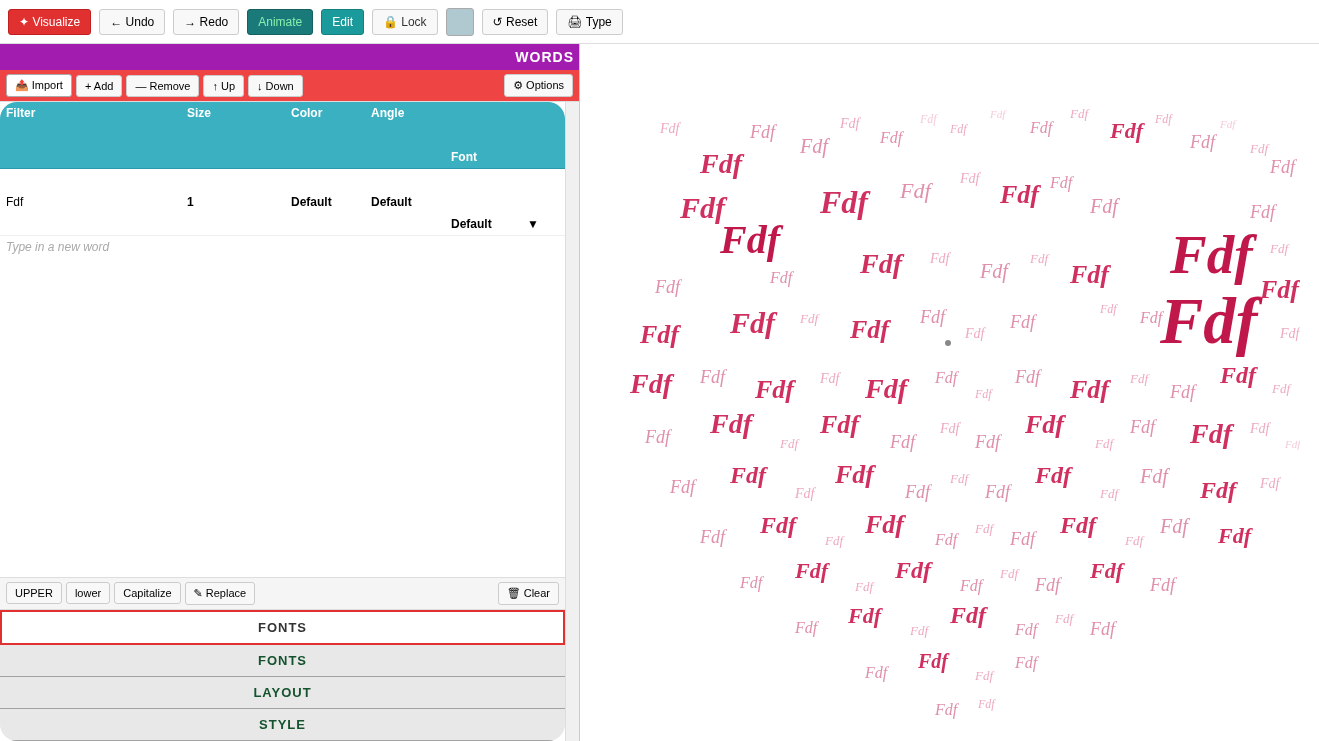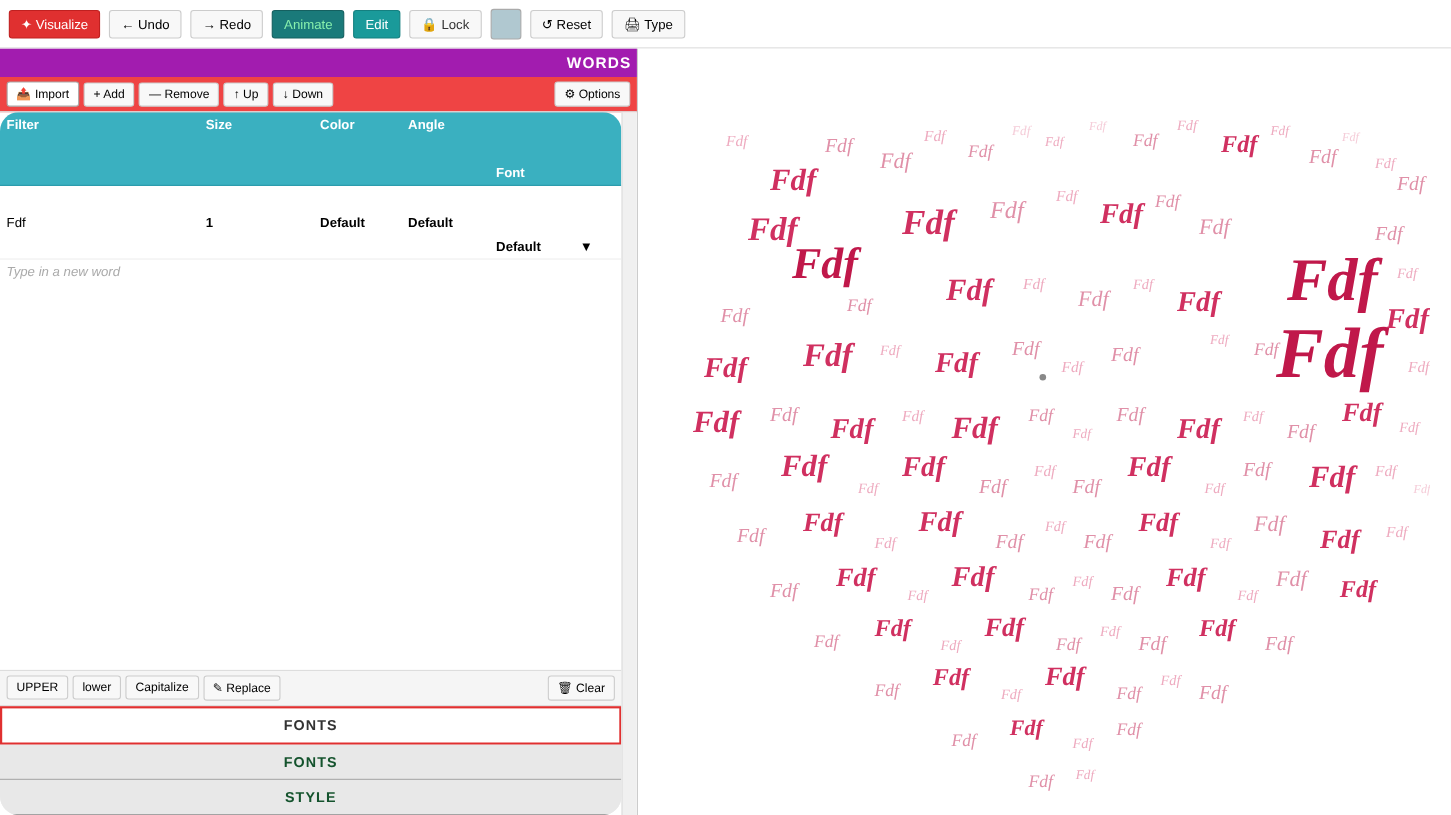--- a/index.html
+++ b/index.html
@@ -277,20 +277,21 @@
           <button class="btn">UPPER</button>
           <button class="btn">lower</button>
           <button class="btn">Capitalize</button>
           <button class="btn">✎ Replace</button>
           <button class="btn btn-clear">🗑 Clear</button>
         </div>
 
         <div class="menu-panel">
           <button class="menu-item active-menu">FONTS</button>
           <button class="menu-item">FONTS</button>
+          <button class="menu-item">LAYOUT</button>
           <button class="menu-item">STYLE</button>
         </div>
       </div>
 
       <div class="scrollbar-area"></div>
     </div>
 
   </div>
 
   <div class="right-panel">

